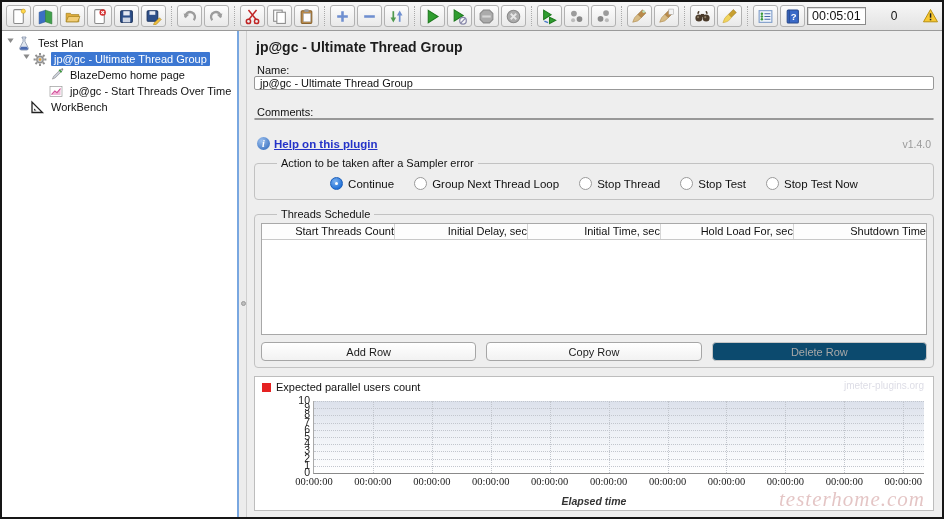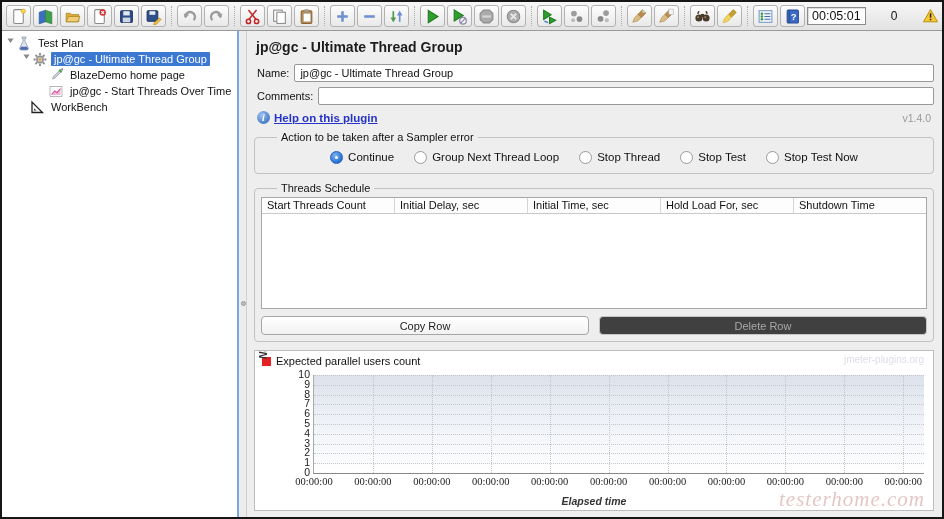--- a/index.html
+++ b/index.html
@@ -53,21 +53,21 @@
     position: absolute; left: 2px; top: 270px;
     width: 5px; height: 5px; border-radius: 50%;
     background: #bdbdbd; border: 1px solid #9a9a9a;
   }
   
   .content {
     flex: 1; background: #eeeeee; padding: 5px 8px 6px 7px;
     display: flex; flex-direction: column; min-width: 0; overflow: hidden;
   }
   .page-title { font-size: 14px; font-weight: bold; color: #1c1c1c; margin: 3px 0 9px 2px; }
-  .field-row { display: flex; align-items: center; margin-bottom: 5px; font-size: 11px; color:#111; }
+  .field-row { display: flex; margin-bottom: 16px; font-size: 11px; color:#111;flex-direction:column; }
   .field-label { margin: 0 5px 0 3px; flex: 0 0 auto; }
   .text-input {
     flex: 1; height: 18px; background: #fff;
     border: 1px solid #989898; border-radius: 2px;
     padding: 0 5px; font-size: 11px; display: flex; align-items: center; color:#111;
   }
   .help-row { display: flex; align-items: center; gap: 4px; margin: 1px 0 7px 3px; }
   .info-icon {
     width: 13px; height: 13px; border-radius: 50%;
     background: radial-gradient(circle at 35% 30%, #9cc0ee, #4a7ec8 70%);
@@ -75,46 +75,46 @@
     font-size: 10px; display: flex; align-items: center; justify-content: center; flex: 0 0 auto;
   }
   .help-link { font-size: 11.5px; color: #2433c8; text-decoration: underline; font-weight: bold; }
   .version-label { margin-left: auto; color: #9a9a9a; font-size: 10.5px; padding-right: 3px;}
   fieldset {
     border: 1px solid #c2c2c2; border-radius: 4px;
     margin: 0 0 8px 0; padding: 3px 6px 6px 6px;
   }
   legend { font-size: 11px; color: #111; padding: 0 4px; margin-left: 16px; }
   .radio-row { display: flex; justify-content: center; align-items: center; gap: 20px; padding: 5px 0 3px 0; }
-  .radio-opt { display: flex; gap: 5px; font-size: 11.5px; color:#111; }
+  .radio-opt { display: flex; align-items: center; gap: 5px; font-size: 11.5px; color:#111; }
   .radio-circle {
     width: 13px; height: 13px; border-radius: 50%;
     background: #fff; border: 1px solid #9a9a9a; position: relative; flex:0 0 auto;
   }
   .radio-circle.checked { background: radial-gradient(circle at 38% 32%, #7db2f0, #1f6fd6 75%); border-color: #1c5fba; }
   .radio-circle.checked::after {
     content: ""; position: absolute; left: 4px; top: 4px;
     width: 3px; height: 3px; border-radius: 50%; background: #fff;
   }
   
   .sched-table { border: 1px solid #a8a8a8; background: #fff; height: 112px; display: flex; flex-direction: column; }
-  .sched-header { display: flex; border-bottom: 1px solid #c8c8c8; background: #fdfdfd; flex: 0 0 auto;}
+  .sched-header { display: flex; border-bottom: 1px solid #c8c8c8; background: #fdfdfd; flex: 0 0 auto; text-align: right;}
   .sched-col {
     flex: 1; font-size: 11px; color: #111; padding: 1px 0 2px 5px;
     border-right: 1px solid #d6d6d6; white-space: nowrap; overflow: hidden;
   }
   .sched-col:last-child { border-right: none; }
   .sched-body { flex: 1; background: #fff; }
   .sched-buttons { display: flex; gap: 10px; margin-top: 7px; }
   .sched-btn {
     flex: 1; height: 19px; border-radius: 4px; font-size: 11px;
     display: flex; align-items: center; justify-content: center;
     background: linear-gradient(#ffffff,#f2f2f2); border: 1px solid #a6a6a6; color: #1c1c1c;
   }
-  .sched-btn.disabled { background: #404040; border: 1px solid #c6c6c6; color: #a8a8a8; }
+  .sched-btn.disabled { background: #0c4a6e; border: 1px solid #c6c6c6; color: #a8a8a8; }
   
   .chart-panel {
     flex: 1; min-height: 0; position: relative; background: #fff;
     border: 1px solid #bdbdbd; overflow: hidden;
   }
   .chart-legend { position: absolute; top: 4px; left: 7px; display: flex; align-items: center; gap: 5px; font-size: 11px; color: #111; }
   .legend-swatch { width: 9px; height: 9px; flex: 0 0 auto; }
   .chart-watermark-top { position: absolute; top: 3px; right: 9px; font-size: 10px; color: #dddde6; }
   .plot {
     position: absolute; left: 58px; right: 9px; top: 24px; bottom: 36px;
@@ -472,20 +472,21 @@
         <div class="sched-header" id="sched-header">
             <div class="sched-col">Start Threads Count</div>
             <div class="sched-col">Initial Delay, sec</div>
             <div class="sched-col">Initial Time, sec</div>
             <div class="sched-col">Hold Load For, sec</div>
             <div class="sched-col">Shutdown Time</div>
           </div>
         <div class="sched-body"></div>
       </div>
       <div class="sched-buttons" id="sched-buttons">
+          <div class="sched-btn">Add Row</div>
           <div class="sched-btn">Copy Row</div>
           <div class="sched-btn disabled">Delete Row</div>
         </div>
     </fieldset>
 
     <div class="chart-panel">
       <div class="chart-legend">
         <span class="legend-swatch" id="legend-swatch" style="background: rgb(229, 34, 34);"></span>
         <span>Expected parallel users count</span>
       </div>

